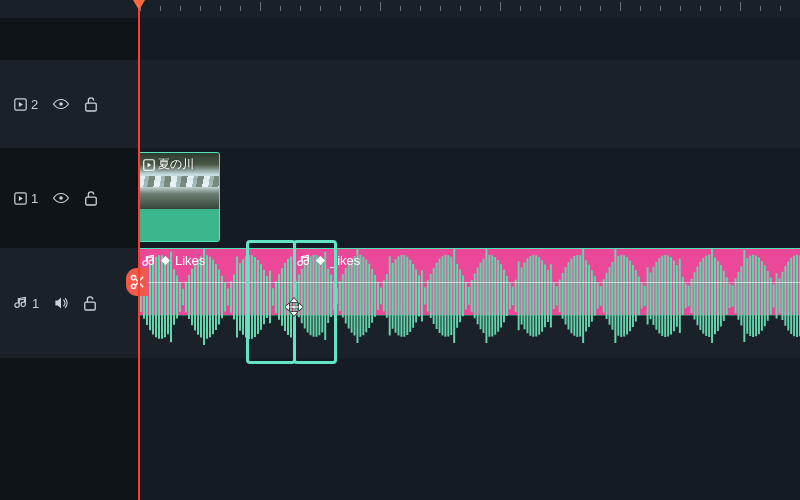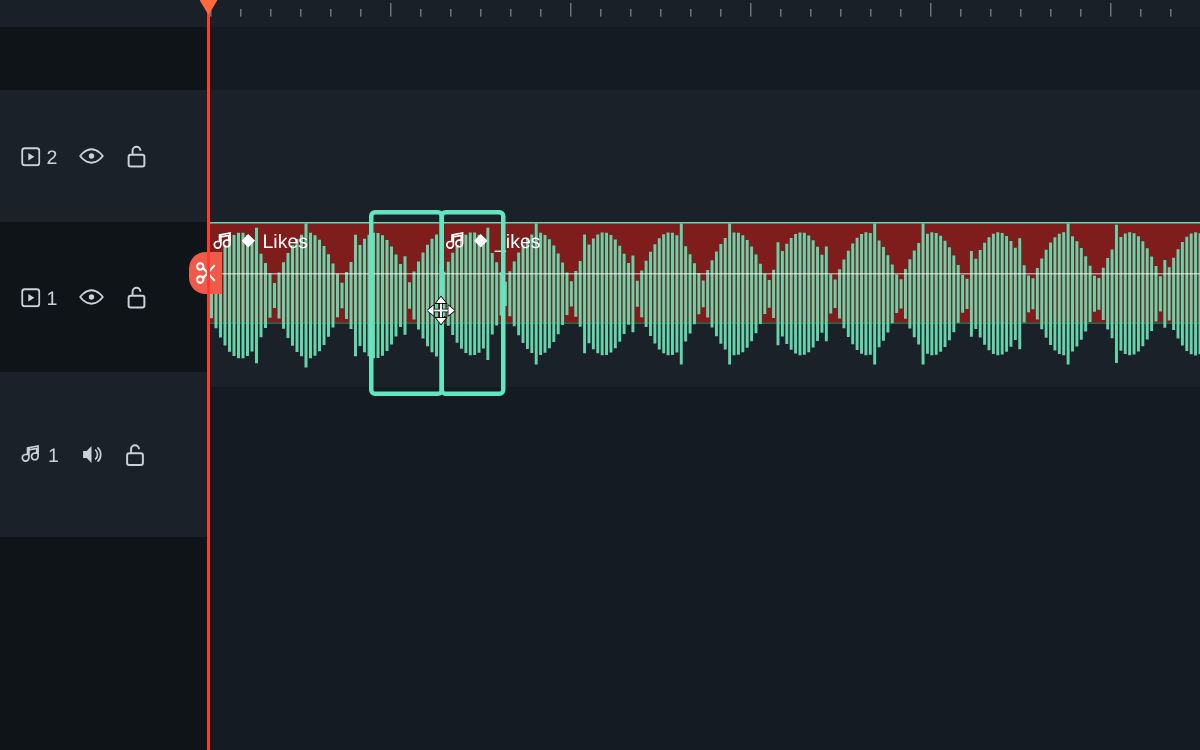--- a/index.html
+++ b/index.html
@@ -21,21 +21,21 @@
   .row-video2 { height: 88px; }
   .row-video1 { height: 100px; }
   .row-audio1 { height: 110px; }
   .clip { position: absolute; top: 0; border-radius: 3px; overflow: hidden; }
   .clip-video { width: 82px; height: 90px; background: #2ea981; border: 1px solid #54e6bb; left: 0px; top: 4px; }
   .clip-video .thumb { width: 100%; height: 58px; background: linear-gradient(180deg,#2d3b2f 0,#4a5a46 20%,#cde2e8 38%,#8ea9aa 45%,#dfeff3 55%,#6d7f74 70%,#2f3d31 100%); position: relative; }
   .thumb::after { content:""; position:absolute; left:0; right:0; top:40%; height:18%; background: repeating-linear-gradient(100deg,#e8f4f7 0 6px,#9fb6b6 6px 10px,#6f8273 10px 16px); opacity:.9; }
   .clip-video .title { position: absolute; top: 3px; left: 4px; right: 2px; display: flex; align-items: center; gap: 3px; font-size: 12px; color: #fff; text-shadow: 0 0 3px rgba(0,0,0,.8); z-index:2; }
   .clip-video .audio-strip { position:absolute; bottom:0; left:0; right:0; height:32px; background:#3cb68d; }
 
-  .audio-clip { position:absolute; top:0; height:68px; background:#7f1d1d; border-top:1px solid #55e0b4; border-bottom:1px solid #1d6a51; }
+  .audio-clip { position:absolute; top:0; height:68px; background:#ec4899; border-top:1px solid #55e0b4; border-bottom:1px solid #1d6a51; }
   .audio-clip .label { position:absolute; top:4px; left:4px; display:flex; align-items:center; gap:5px; font-size:13px; color:#fff; z-index:3; }
   .audio-mid { position:absolute; top:50%; left:0; right:0; height:1px; background:rgba(255,255,255,.55); z-index:2; }
   .waveform { position:absolute; inset:0; }
   .cut-tool { position:absolute; left:-12px; top:50%; transform:translateY(-50%); width:22px; height:28px; background:#f05a4a; border-radius:11px 0 0 11px; display:flex; align-items:center; justify-content:center; z-index:4; }
 
   .sel-box { position:absolute; border:3px solid #62e6c2; border-radius:4px; background:transparent; z-index:5; }
   .playhead { position:absolute; top:0; bottom:0; left:138px; width:2px; background:#ff3b30; z-index:20; }
   .playhead::before { content:""; position:absolute; top:0; left:-5px; width:12px; height:10px; background:#ff6a3c; clip-path: polygon(0 0,100% 0,50% 100%); }
   .move-cursor { position:absolute; z-index:30; width:18px; height:18px; display:flex; align-items:center; justify-content:center; pointer-events:none; }
 </style>
@@ -163,20 +163,35 @@
         </span>
       </div>
     </div>
   </div>
 
   <div class="track-content-col">
     <div class="track-row spacer-row"></div>
 
     <div class="track-row row-video2 stripe"></div>
 
+    <div class="track-row row-video1">
+      <div class="clip clip-video">
+        <div class="title">
+          <span class="icon">
+            <svg width="12" height="12" viewBox="0 0 16 16">
+                <rect x="1" y="1" width="14" height="14" rx="2" fill="none" stroke="#fff" stroke-width="1.6"></rect>
+                <path d="M6 5l5 3-5 3z" fill="#fff"></path>
+              </svg>
+          </span>
+          <span>夏の川</span>
+        </div>
+        <div class="thumb"></div>
+        <div class="audio-strip"></div>
+      </div>
+    </div>
 
     <div class="track-row row-audio1 stripe" style="overflow:visible">
       <div class="audio-clip" style="left:0; width:155px;">
         <div class="cut-tool">
           <svg width="14" height="16" viewBox="0 0 16 18">
               <circle cx="4" cy="4" r="2.4" fill="none" stroke="#fff" stroke-width="1.6"></circle>
               <circle cx="4" cy="14" r="2.4" fill="none" stroke="#fff" stroke-width="1.6"></circle>
               <path d="M6 5l9 10M6 13l9-10" stroke="#fff" stroke-width="1.6"></path>
             </svg>
         </div>

